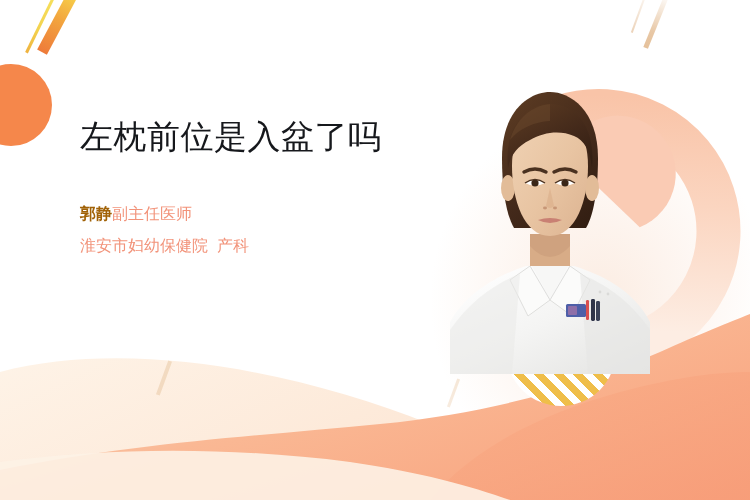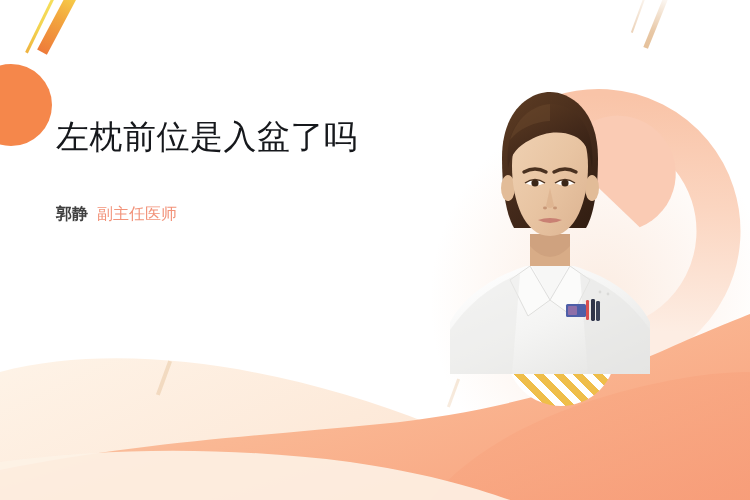--- a/index.html
+++ b/index.html
@@ -124,21 +124,21 @@
     position: absolute;
     left: 0;
     top: 0;
     width: 200px;
     height: 290px;
   }
 
   
   .text-block {
     position: absolute;
-    left: 56px;
+    left: 80px;
     top: 116px;
     width: 360px;
   }
   .title {
     font-size: 33px;
     line-height: 1.25;
     font-weight: 400;
     color: #16181c;
     letter-spacing: 0.5px;
     margin: 0;
@@ -148,22 +148,21 @@
     margin-top: 42px;
   }
   .meta-line {
     font-size: 16px;
     line-height: 1.9;
     color: #F2937A;
     white-space: nowrap;
   }
   .doctor-name {
     font-weight: 700;
-    color: #404040;
-    margin-right: 9px;
+    color: #a16207;
   }
   .doctor-title {
     color: #F2937A;
     font-family: Liberation Mono, monospace;
   }
   .hospital {
     color: #F2937A;
   }
   .dept {
     color: #F2937A;
@@ -307,16 +306,19 @@
       </g>
     </svg>
   </div>
 
   <div class="text-block">
     <h1 class="title">左枕前位是入盆了吗</h1>
     <div class="meta">
       <div class="meta-line">
         <span class="doctor-name">郭静</span><span class="doctor-title">副主任医师</span>
       </div>
+      <div class="meta-line">
+        <span class="hospital">淮安市妇幼保健院</span><span class="dept">产科</span>
+      </div>
     </div>
   </div>
 
 </div>
 
 </body></html>

